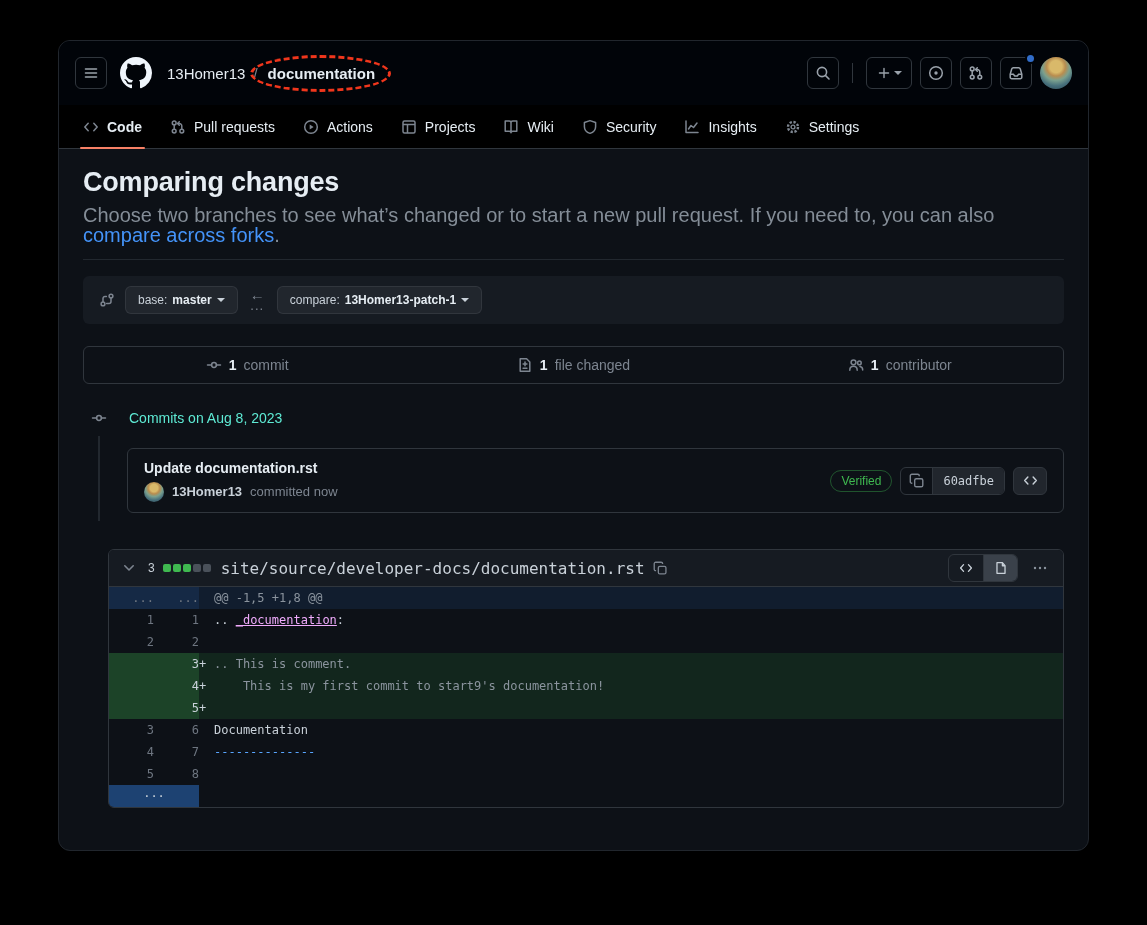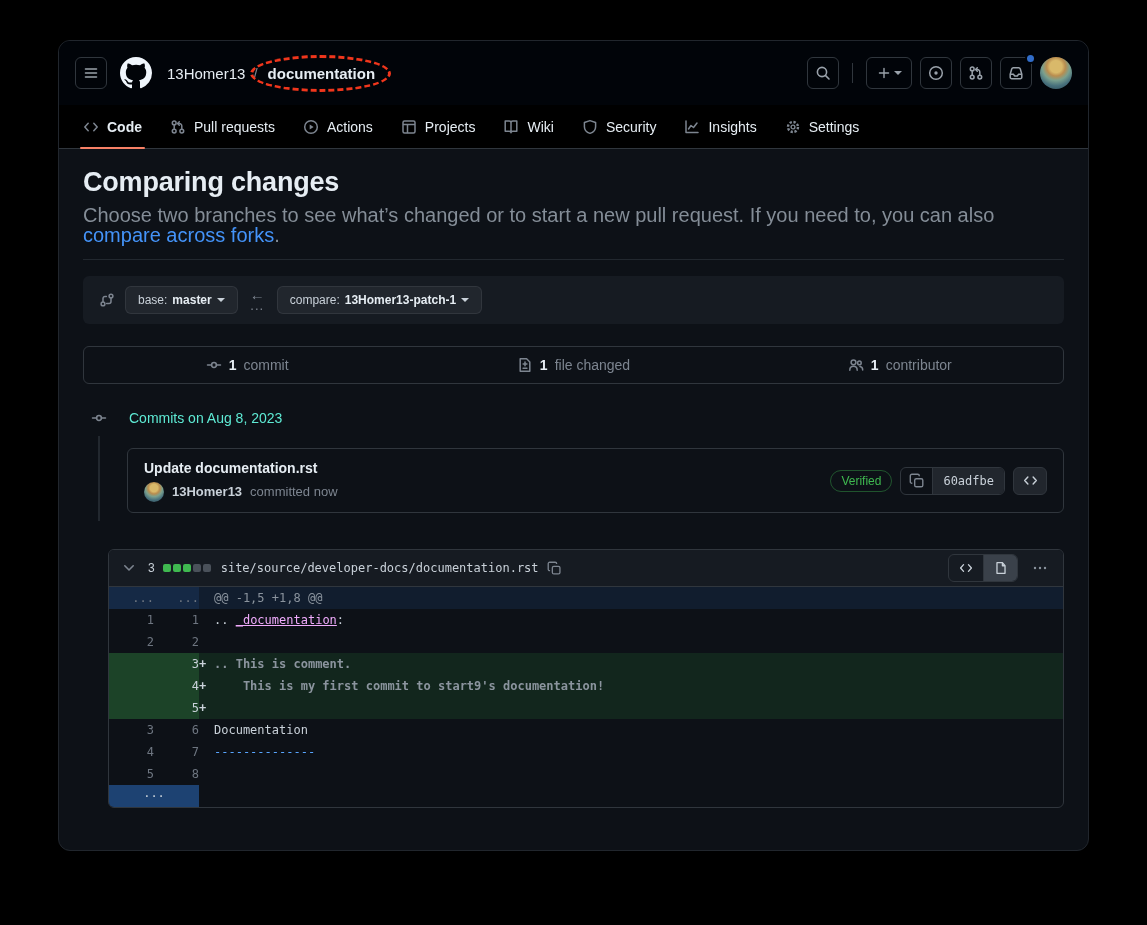--- a/index.html
+++ b/index.html
@@ -120,38 +120,38 @@
   .view-toggle .seg.selected { background:#3a414a; color:#ffffff; font-weight:500; }
 
   .file-card { margin-top:12px; border:1px solid #30363d; border-radius:6px; overflow:hidden; background:#0d1117; }
   .file-header { background:#161b22; border-bottom:1px solid #30363d; height:37px; display:flex; align-items:center; padding:0 9px; gap:8px; }
   .chev-btn { width:22px; height:22px; border:none; background:transparent; color:#7d8590; display:flex; align-items:center; justify-content:center; cursor:pointer; }
   .changes-count { font-size:12px; color:#c9d1d9; }
   .diff-blocks { display:flex; gap:2px; }
   .diff-block { width:8px; height:8px; border-radius:2px; }
   .diff-block.added { background:var(--added-green,#3fb950); }
   .diff-block.neutral { background:#4a515a; }
-  .file-path { font-family:"DejaVu Sans Mono","Liberation Mono",monospace; font-size:12px; color:#c9d1d9; margin-left:2px; cursor:pointer; }
+  .file-path { font-family:"DejaVu Sans Mono","Liberation Mono",monospace; font-size:16px; color:#c9d1d9; margin-left:2px; cursor:pointer; }
   .copy-path-btn { border:none; background:transparent; color:#7d8590; cursor:pointer; }
   .file-header-right { margin-left:auto; display:flex; align-items:center; gap:8px; }
   .src-toggle { display:flex; border:1px solid #30363d; border-radius:6px; overflow:hidden; height:28px; }
   .src-seg { width:34px; display:flex; align-items:center; justify-content:center; color:#c9d1d9; cursor:pointer; }
   .src-seg.selected { background:#3a414a; }
   .src-seg + .src-seg { border-left:1px solid #30363d; }
   .kebab-btn { border:none; background:transparent; color:#8b949e; width:28px; height:28px; display:flex; align-items:center; justify-content:center; cursor:pointer; }
 
   table.diff { width:100%; border-collapse:collapse; font-family:"DejaVu Sans Mono","Liberation Mono",monospace; font-size:12px; }
   table.diff td { height:22px; line-height:22px; padding:0; vertical-align:top; }
   td.num { width:45px; min-width:45px; text-align:right; padding-right:12px; color:#6e7681; cursor:pointer; user-select:none; }
   td.code { padding-left:9px; white-space:pre; color:#c9d1d9; }
   .sign { display:inline-block; width:15px; color:#c9d1d9; }
   tr.hunk td.num { background:rgba(56,139,253,0.2); color:#6e7681; }
   tr.hunk td.code { background:rgba(56,139,253,0.1); color:#8b949e; }
   tr.add td.num { background:rgba(63,185,80,0.3); color:#c9d1d9; }
-  tr.add td.code { background:rgba(46,160,67,0.15);font-weight:bold; }
+  tr.add td.code { background:rgba(46,160,67,0.15); }
   tr.expand td.num { background:rgba(56,139,253,0.4); color:#c9d1d9; text-align:center; padding-right:0; }
   .tok-link { color:#f0abfc; text-decoration:underline; cursor:text; }
   .tok-comment { color:#8b949e; }
   .tok-heading { color:#58a6ff; }
 </style>
 </head>
 <body>
 
 <div class="window">
 

